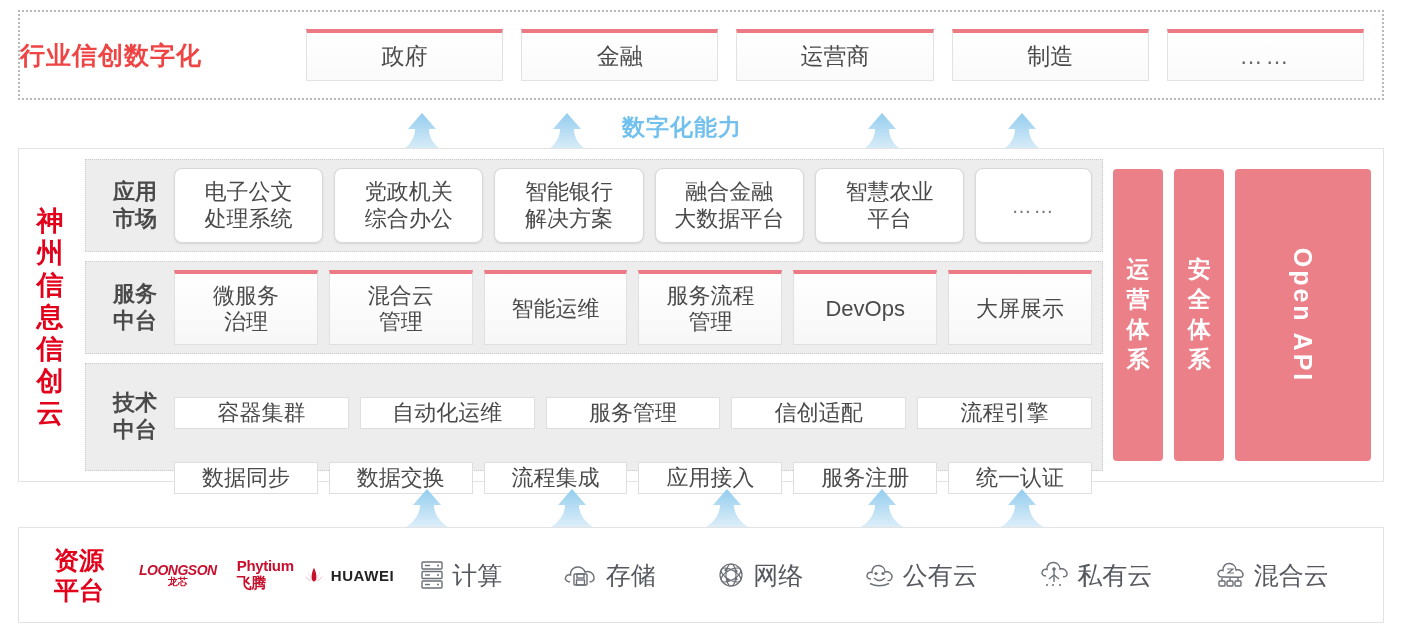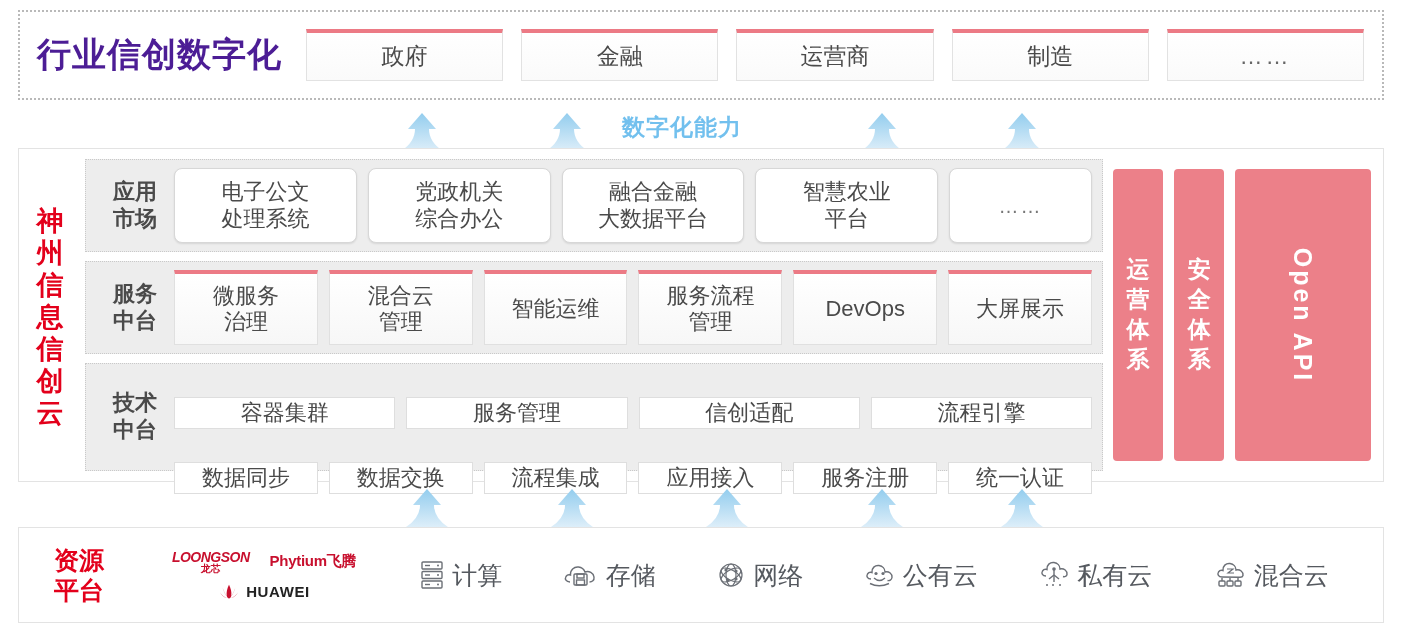--- a/index.html
+++ b/index.html
@@ -15,23 +15,23 @@
   .industry-band {
     position: absolute;
     left: 18px; top: 10px;
     width: 1366px; height: 90px;
     border: 2px dotted #b9b9b9;
     display: flex;
     align-items: center;
   }
   .industry-title {
     width: 262px;
-    text-align: right;
-    color: #4c1d95;
-    font-size: 34px;
+    text-align: left;
+    color: #ef4444;
+    font-size: 25px;
     font-weight: bold;
     letter-spacing: 1px;
   }
   .industry-boxes {
     flex: 1;
     display: flex;
     gap: 18px;
     padding-right: 18px;
     height: 52px;
     margin-left: 24px;
@@ -243,21 +243,21 @@
     color: #E3001B;
     font-size: 25px;
     font-weight: bold;
     line-height: 1.2;
   }
   .res-title span { display: block; }
 
   .vendor-logos {
     width: 250px;
     display: flex;
-    flex-direction: column;
+    flex-direction: row;
     align-items: center;
     gap: 9px;
   }
   .vendor-row { display: flex; align-items: center; gap: 20px; }
   .logo-loongson {
     display: flex; flex-direction: column; align-items: center; line-height: 1;
   }
   .logo-loongson .en {
     font-size: 14px; font-weight: bold; font-style: italic;
     color: #C8102E; letter-spacing: -0.5px;
@@ -350,20 +350,23 @@
           <span>市场</span>
         </div>
         <div class="tier-cells">
           <div class="cell-app">
             <div><span>电子公文</span><br><span>处理系统</span></div>
           </div>
           <div class="cell-app">
             <div><span>党政机关</span><br><span>综合办公</span></div>
           </div>
           <div class="cell-app">
+            <div><span>智能银行</span><br><span>解决方案</span></div>
+          </div>
+          <div class="cell-app">
             <div><span>融合金融</span><br><span>大数据平台</span></div>
           </div>
           <div class="cell-app">
             <div><span>智慧农业</span><br><span>平台</span></div>
           </div>
           <div class="cell-app small">……</div>
         </div>
       </div>
 
       <div class="tier tier-svc">
@@ -388,20 +391,21 @@
       </div>
 
       <div class="tier tier-tech">
         <div class="tier-label">
           <span>技术</span>
           <span>中台</span>
         </div>
         <div class="tech-grid">
           <div class="tech-row">
             <div class="cell-tech">容器集群</div>
+            <div class="cell-tech">自动化运维</div>
             <div class="cell-tech">服务管理</div>
             <div class="cell-tech">信创适配</div>
             <div class="cell-tech">流程引擎</div>
           </div>
           <div class="tech-row">
             <div class="cell-tech">数据同步</div>
             <div class="cell-tech">数据交换</div>
             <div class="cell-tech">流程集成</div>
             <div class="cell-tech">应用接入</div>
             <div class="cell-tech">服务注册</div>

